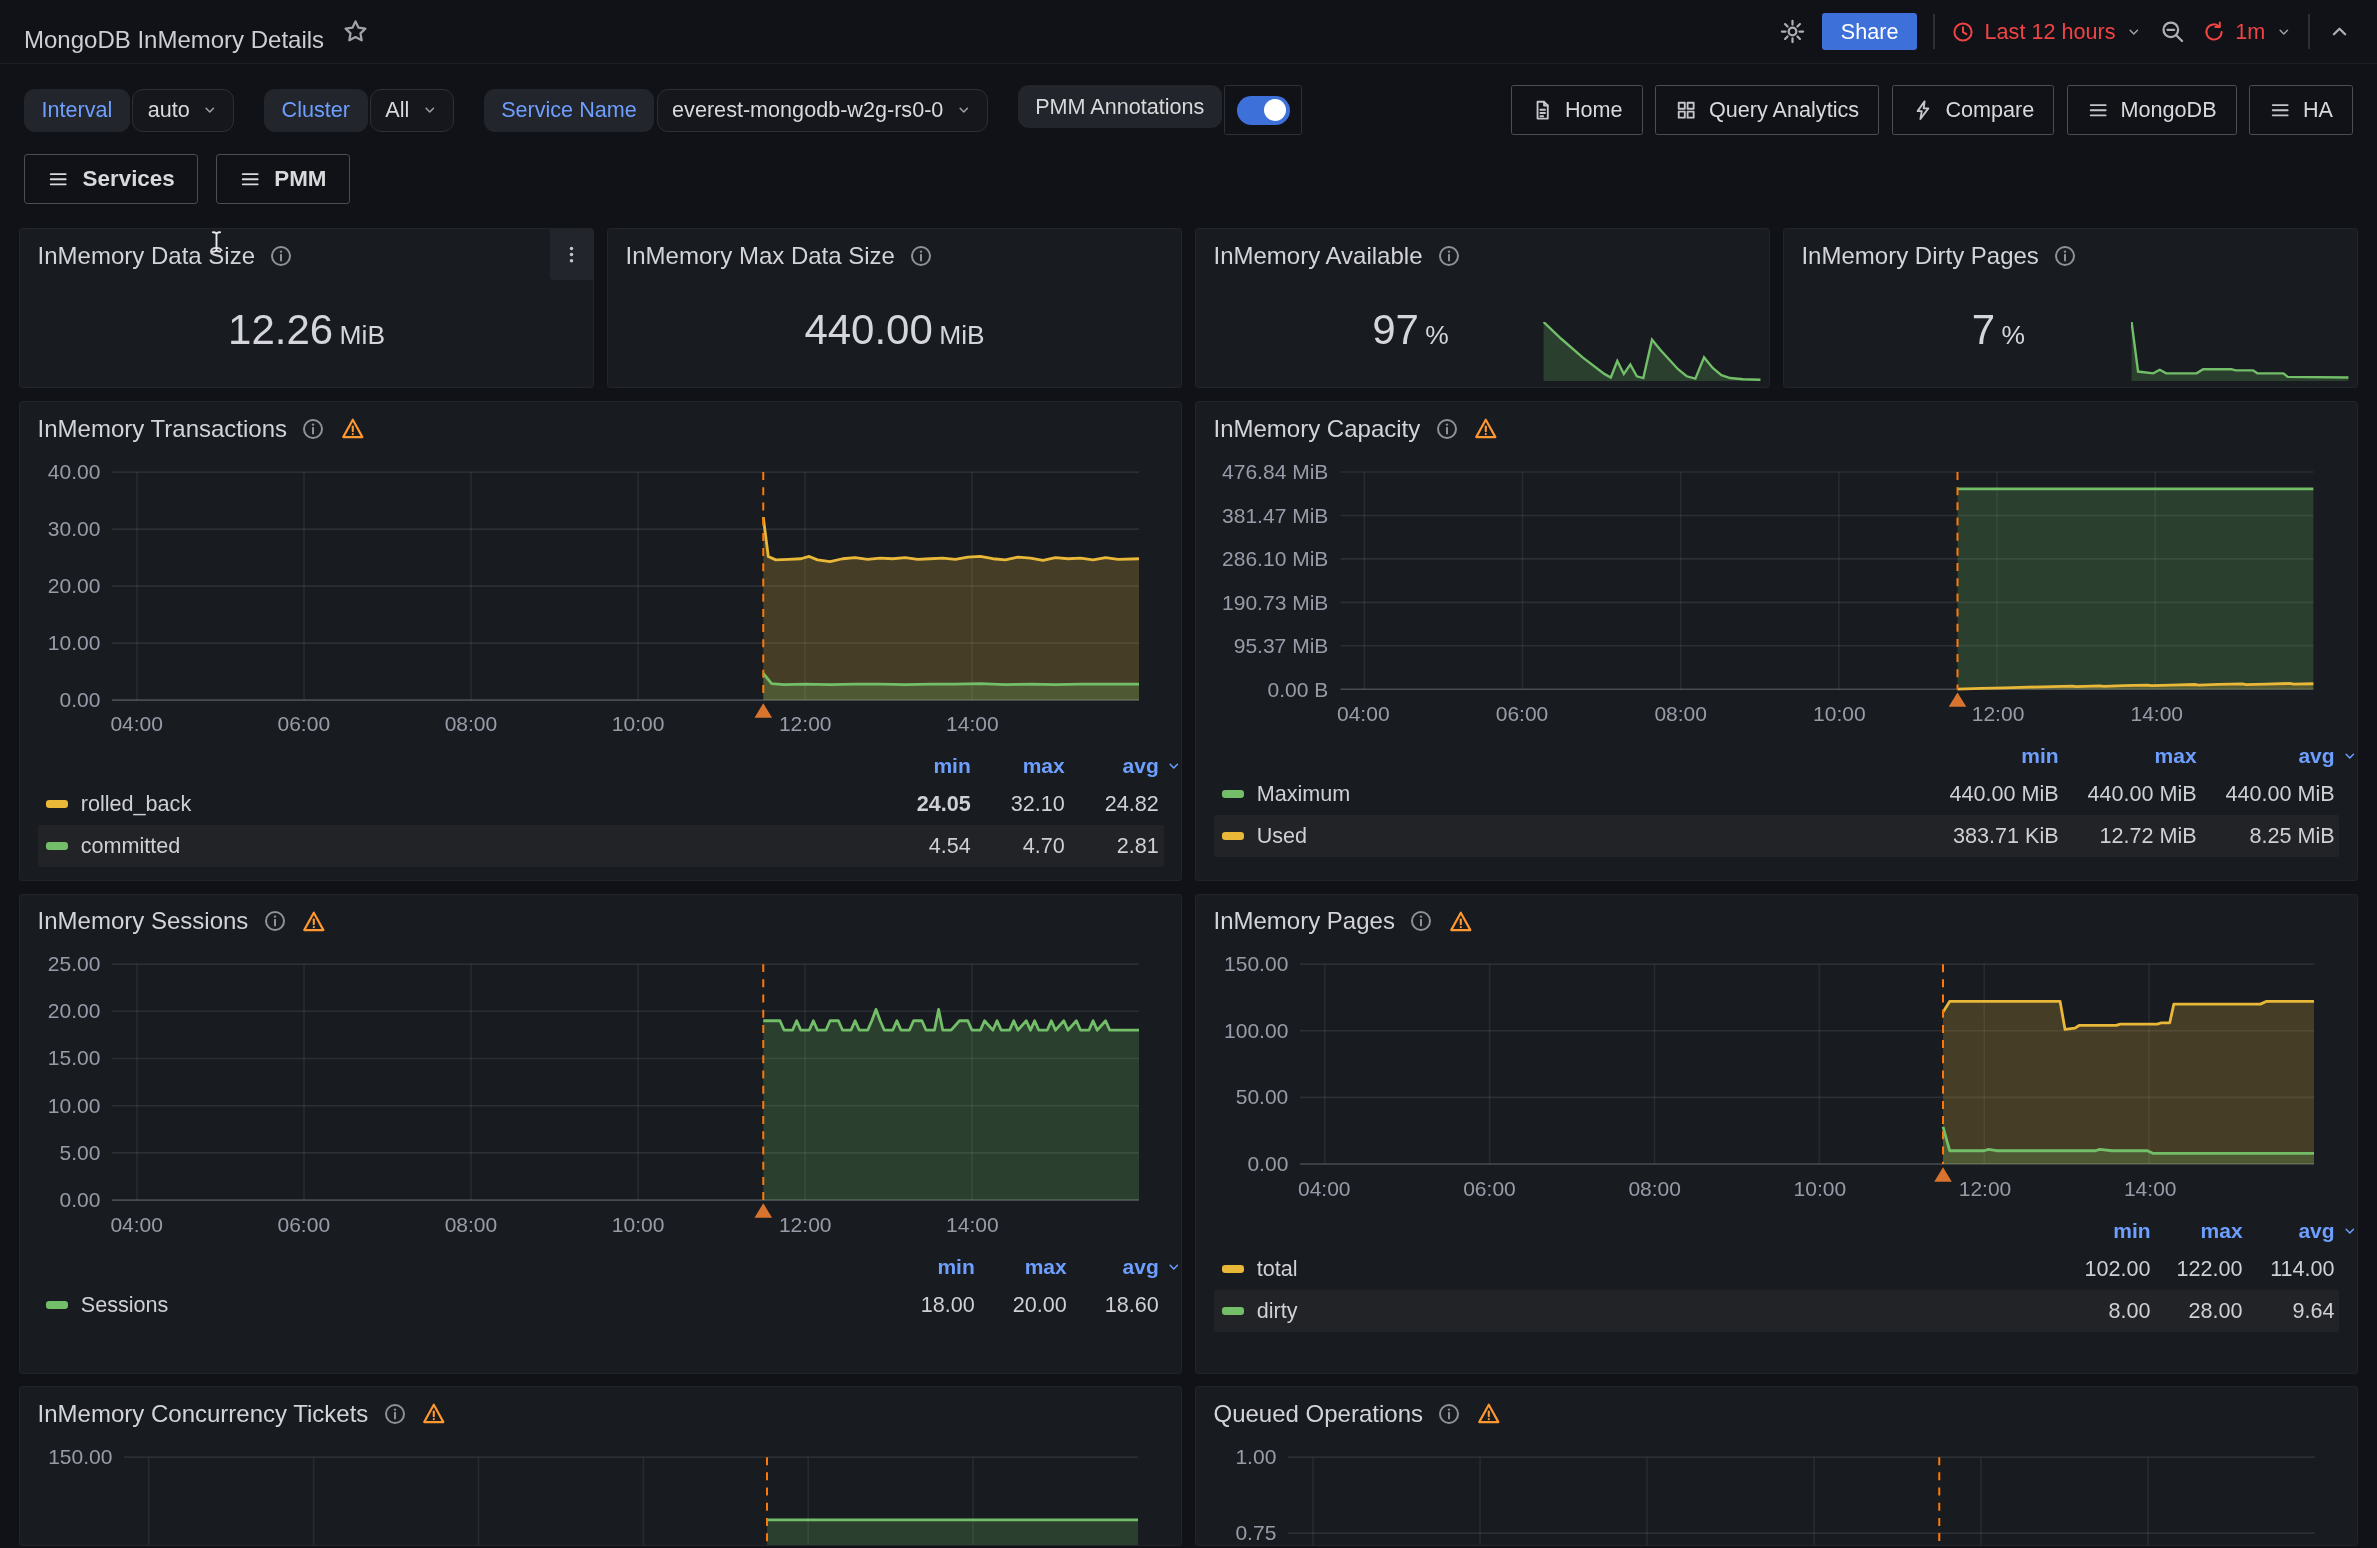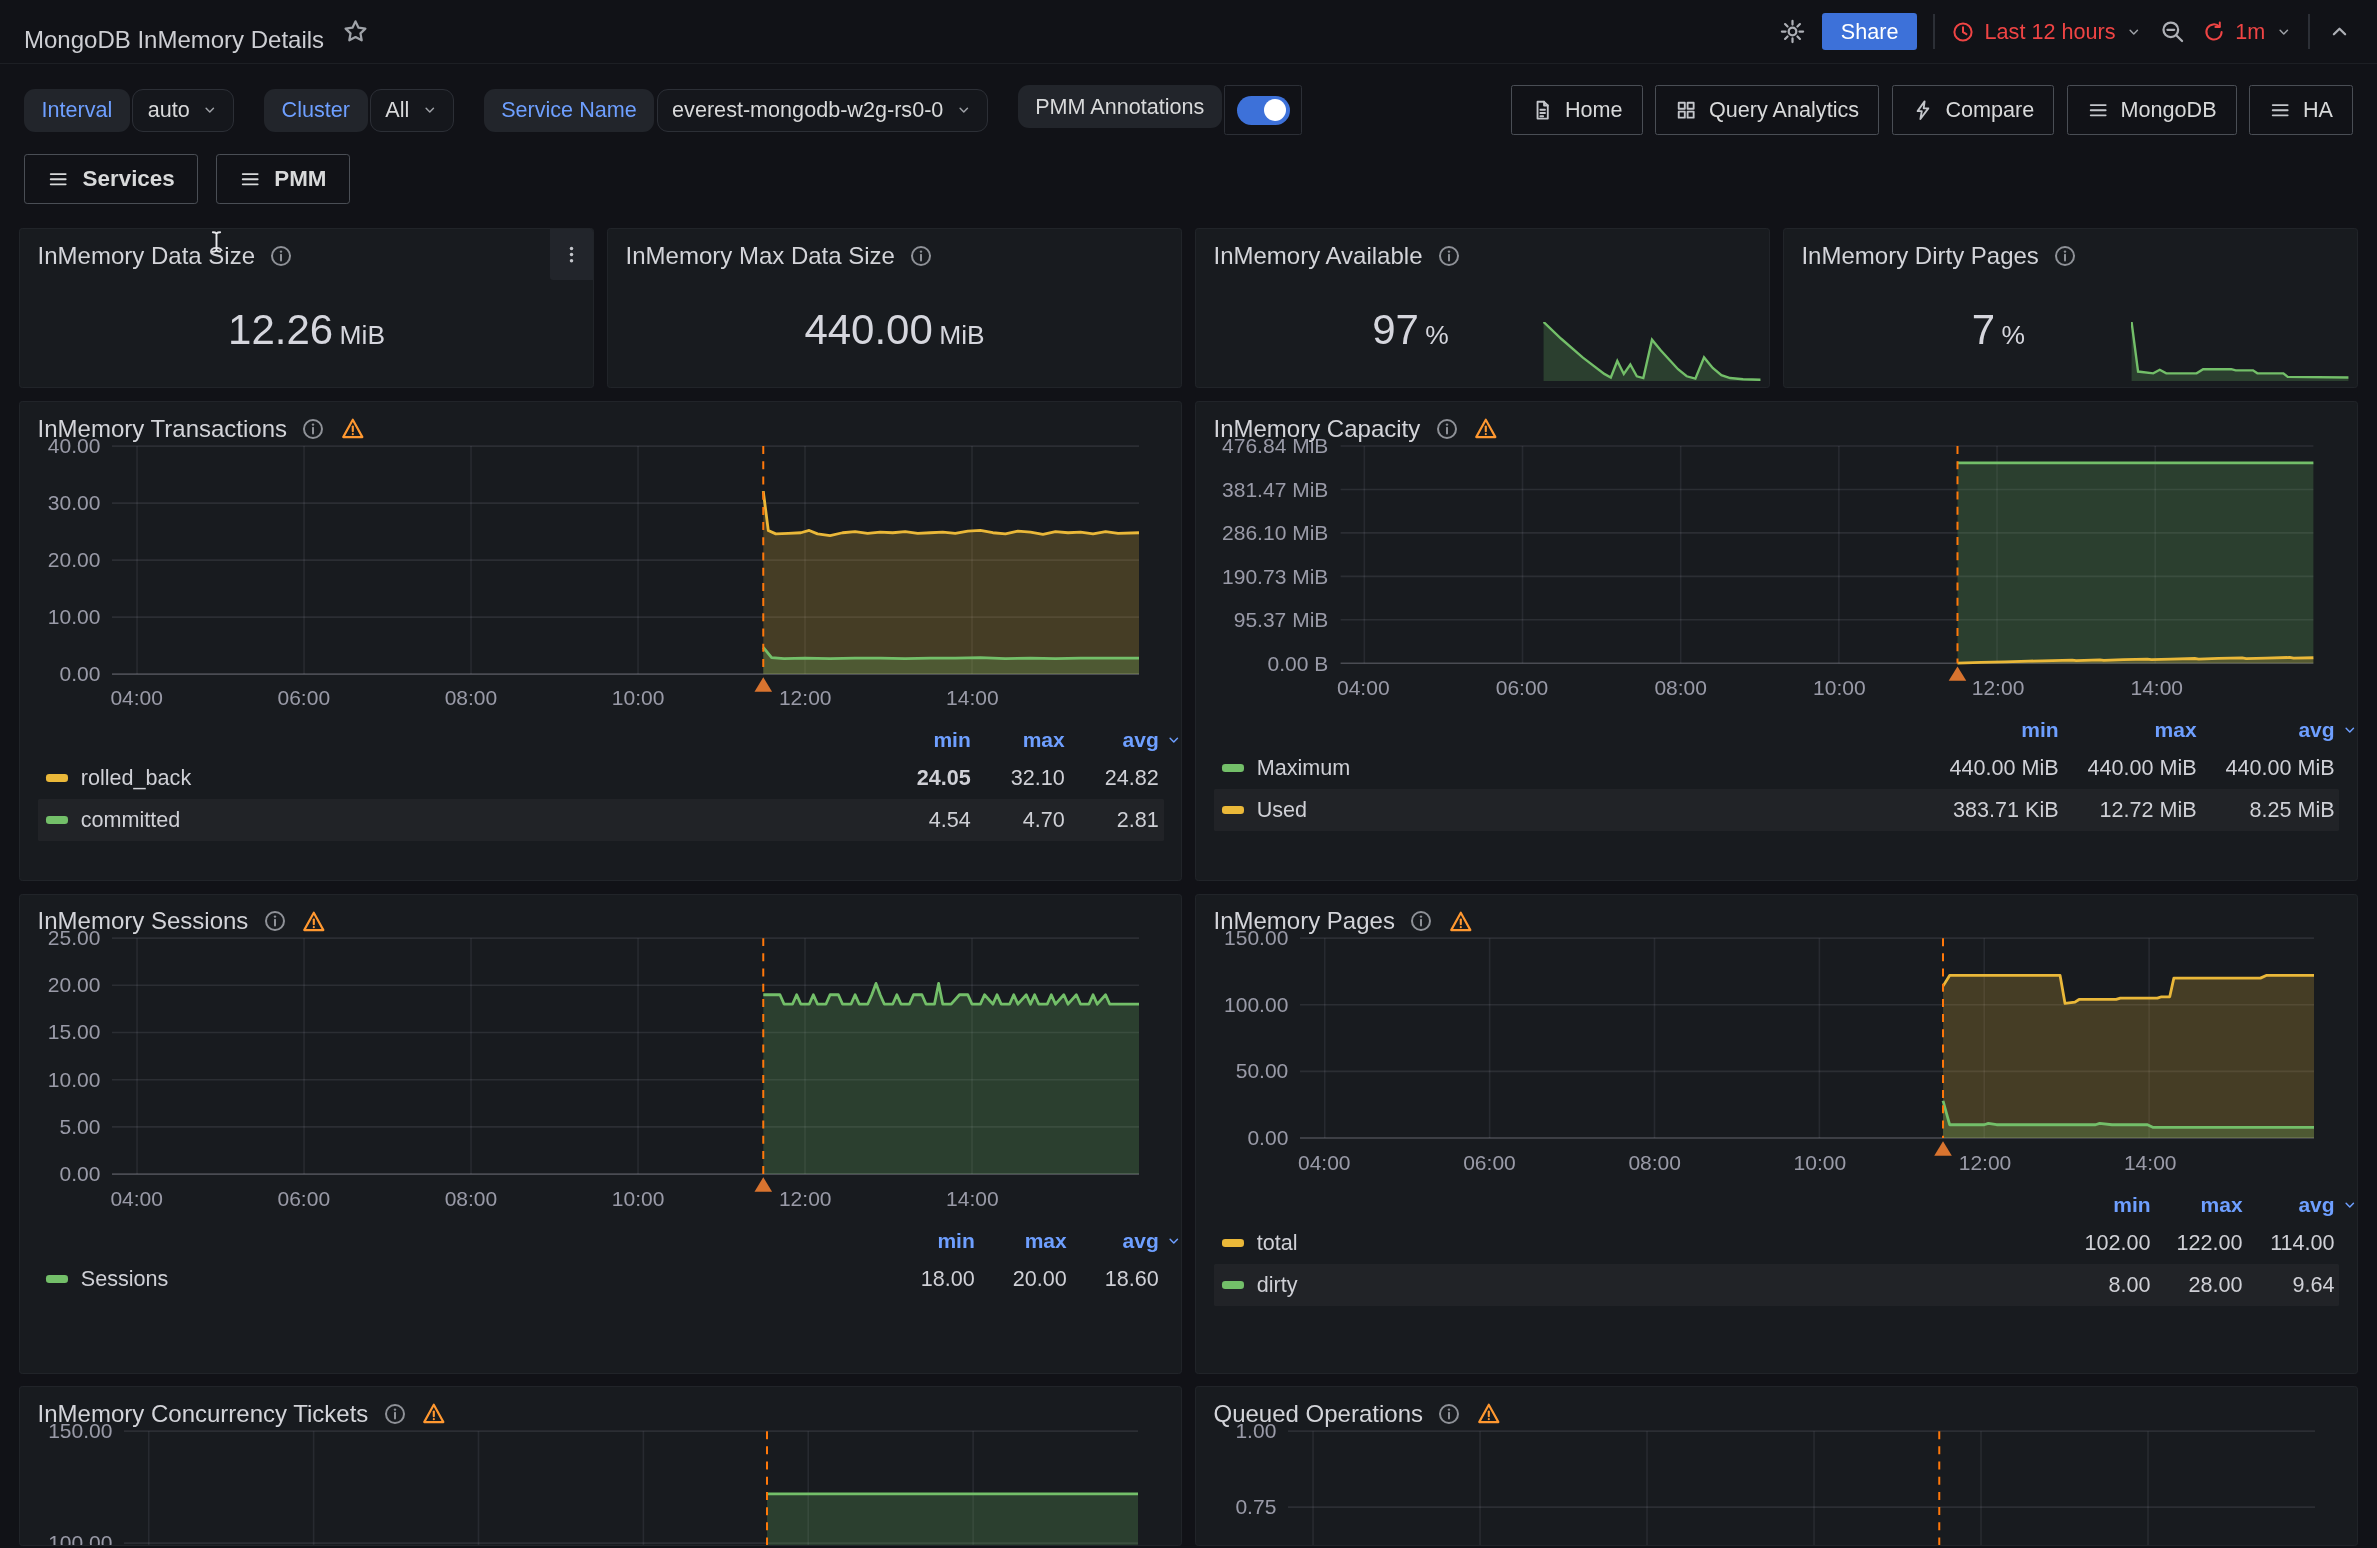--- a/index.html
+++ b/index.html
@@ -45,21 +45,21 @@
   .p-title { font-size:24px; font-weight:500; color:#d3d4d9; white-space:nowrap; }
   .info-ic { width:24px; height:24px; color:#8e9197; }
   .warn-ic { width:25.6px; height:25.6px; color:#ff9830; }
   .kebab { position:absolute; top:0; right:0; width:43px; height:51px; background:#22252b; border-radius:0 1.6px 0 3.2px; display:flex; align-items:center; justify-content:center; color:#c4c6cb; }
   .stat-value { position:absolute; left:0; right:0; top:77px; text-align:center; color:#d5d6dd; font-weight:500; }
   .stat-value .num { font-size:42px; }
   .stat-value .unit { font-size:26.4px; margin-left:6.4px; }
   .spark { position:absolute; right:8px; bottom:6.4px; width:38%; height:59px; }
   
   .chart-panel { height:480px; padding:12.8px 17.6px; overflow:hidden; }
-  .chart-main { display:flex; margin-top:3px; }
+  .chart-main { display:flex; margin-top:29px; }
   .y-axis { position:relative; }
   .y-axis .yl { position:absolute; right:11.2px; transform:translateY(-50%); font-size:21px; color:rgba(204,204,220,0.72); white-space:nowrap; }
   .plot { flex:1; position:relative; margin-right:24px; }
   .x-axis { position:relative; height:29px; margin-top:12.8px; margin-right:24px; }
   .x-axis span { position:absolute; transform:translateX(-50%); font-size:21px; color:rgba(204,204,220,0.72); }
   .p-trans .plot { height:228px; } .p-trans .y-axis { width:74px; }
   .p-cap .plot { height:218px; } .p-cap .y-axis { width:126px; }
   .p-sess .plot { height:236px; } .p-sess .y-axis { width:74px; }
   .p-pages .plot { height:200px; } .p-pages .y-axis { width:86px; }
   .p-conc .plot { height:336px; } .p-conc .y-axis { width:86px; }

